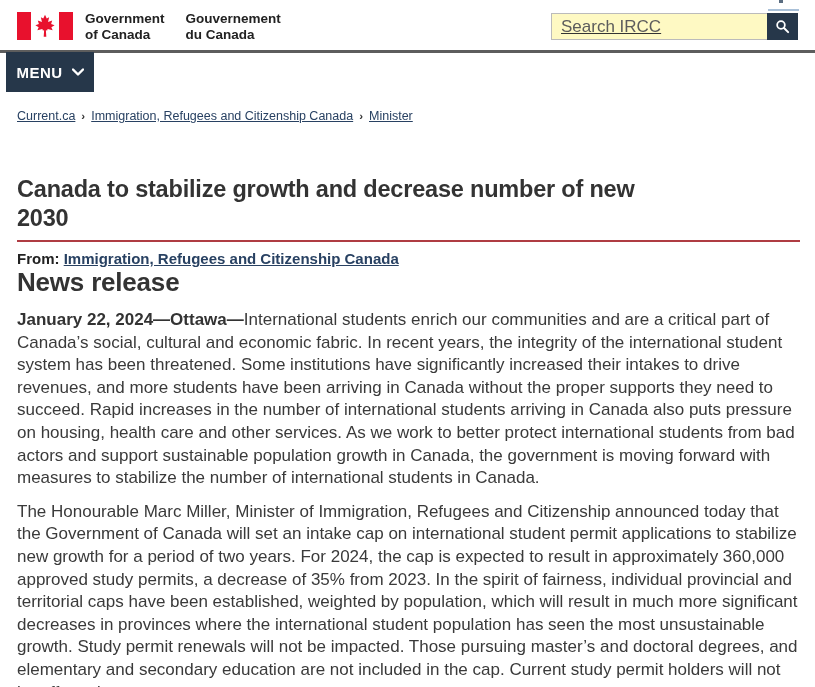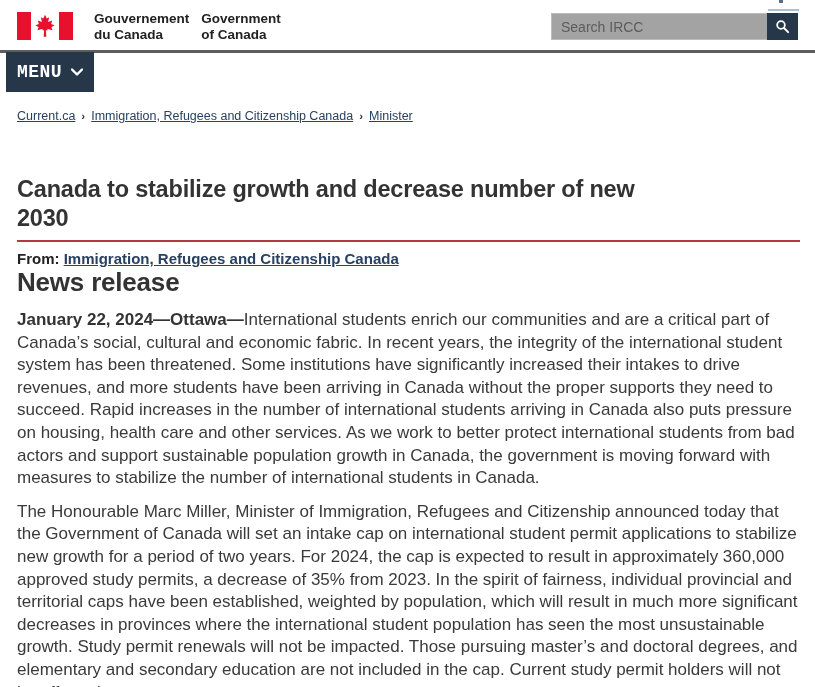--- a/index.html
+++ b/index.html
@@ -28,40 +28,40 @@
   }
   .lang-remnant .dot {
     position: absolute; top: -9px; left: 11px;
     width: 4px; height: 3px; background: #5a6c80;
   }
 
   .search-area { position: absolute; top: 13px; right: 17px; display: flex; }
   .search-input {
     width: 216px; height: 27px;
     border: 1px solid #bbb; border-right: none;
-    padding: 0 9px; font-size: 14px; color: #333;
+    padding: 0 9px; font-size: 17px; color: #333;
     font-family: "Liberation Sans", sans-serif;
-    outline: none; background: #a3a3a3;
+    outline: none; background: #fef9c3; text-decoration: underline;
   }
   .search-input::placeholder { color: #5c5c5c; opacity: 1; }
   .search-btn {
     width: 31px; height: 27px; border: 0; background: #26374A;
     display: flex; align-items: center; justify-content: center;
     cursor: pointer;
   }
 
   
   .header-divider { height: 3px; background: #5d5d5d; }
   .menu-bar { height: 40px; }
   .menu-btn {
     margin-left: 6px; margin-top: -1px;
     width: 88px; height: 40px;
     background: #26374A; border: 0; cursor: pointer;
-    color: #fff; font-family: Liberation Mono, monospace;
-    font-size: 18px; font-weight: 700; letter-spacing: 0.5px;
+    color: #fff; font-family: Liberation Sans, sans-serif;
+    font-size: 15px; font-weight: 700; letter-spacing: 0.5px;
     display: flex; align-items: center; justify-content: center; gap: 9px;
   }
 
   
   .breadcrumb { margin: 17px 17px 0 17px; font-size: 12.5px; color: #333; }
   .breadcrumb a { color: #284162; text-decoration: underline; cursor: pointer; }
   .crumb-sep { margin: 0 6px; font-weight: 700; color: #333; font-size: 11.5px; }
 
   
   .main { padding: 0 10px 0 17px; }
@@ -91,24 +91,24 @@
 
 <header class="gc-header">
   <div class="fip">
     <svg class="flag-svg" width="56" height="28" viewBox="0 0 56 28" aria-hidden="true">
       <rect x="0" y="0" width="14" height="28" fill="#e8112d"></rect>
       <rect x="42" y="0" width="14" height="28" fill="#e8112d"></rect>
       <svg x="17" y="2" width="22" height="24" viewBox="0 0 100 110">
         <path fill="#e8112d" d="M50 4 L58 21 L69 15 L64 37 L83 30 L78 46 L94 51 L79 61 L85 74 L62 69 L60 76 L54 74 L56 104 L44 104 L46 74 L40 76 L38 69 L15 74 L21 61 L6 51 L22 46 L17 30 L36 37 L31 15 L42 21 Z"></path>
       </svg>
     </svg>
+    <div class="fip-text fip-en">Government
+of Canada</div>
     <div class="fip-text fip-fr">Gouvernement
 du Canada</div>
-    <div class="fip-text fip-en">Government
-of Canada</div>
   </div>
 
   <div class="lang-remnant">
     <span class="dot"></span>
   </div>
 
   <div class="search-area">
     <input class="search-input" type="text" value="" placeholder="Search IRCC" style="">
     <button class="search-btn">
       <svg width="15" height="15" viewBox="0 0 16 16" aria-hidden="true">

